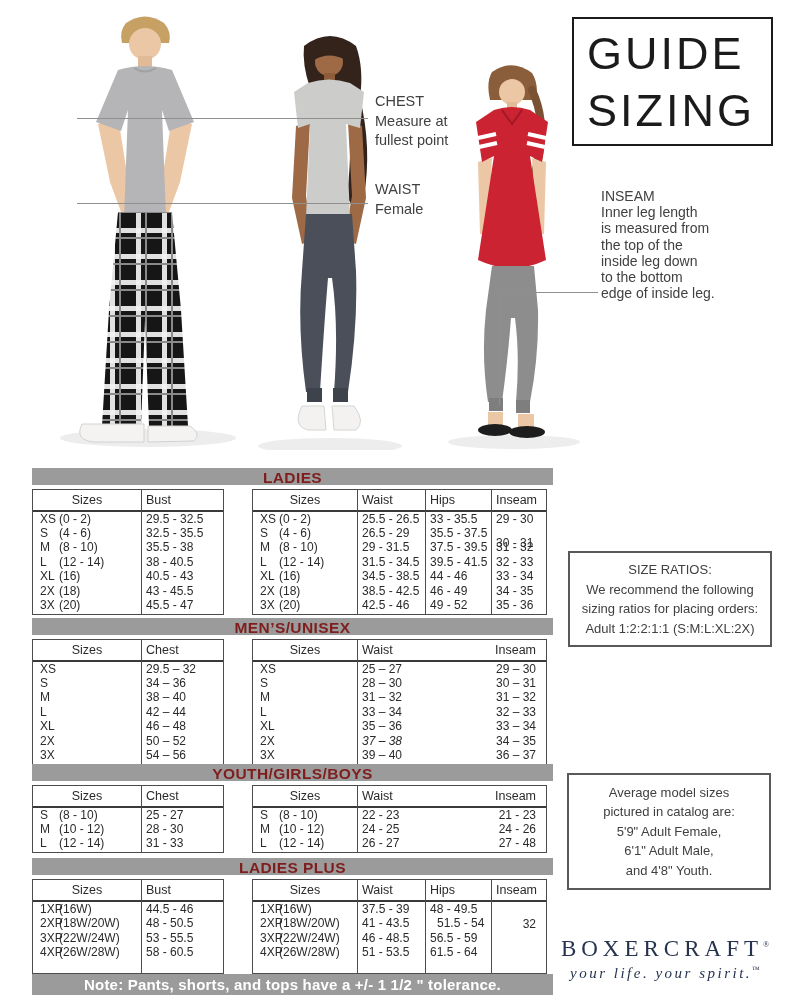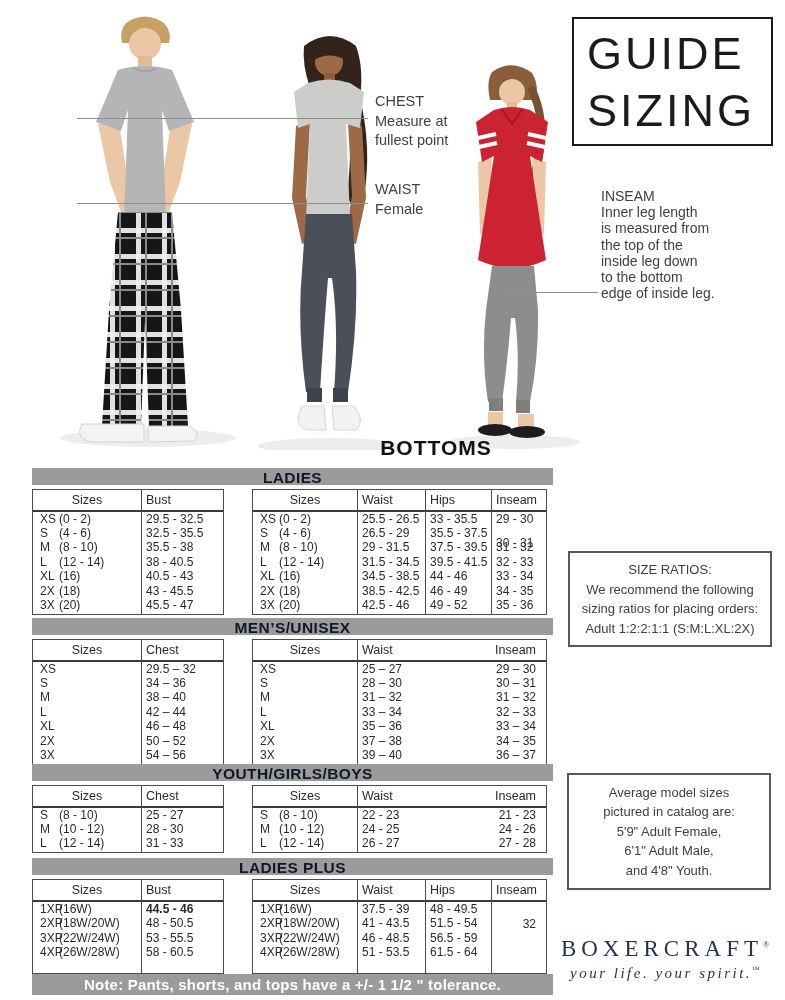--- a/index.html
+++ b/index.html
@@ -11,21 +11,21 @@
   .ann{position:absolute;font-size:14.5px;line-height:19.5px;color:#414042;}
   .ann.small{font-size:14px;line-height:16.2px;}
   .pre{white-space:pre-line;}
   
   .titlebox{position:absolute;left:572px;top:17px;width:201px;height:129px;border:2px solid #1b1b1b;
             box-sizing:border-box;padding:6px 0 0 13px;color:#1b1b1b;}
   .titlebox div{font-size:45px;line-height:57px;font-weight:200;letter-spacing:3px;}
   
   .colhead{position:absolute;font-weight:bold;font-size:21px;letter-spacing:1px;color:#111;width:200px;text-align:center;}
   
-  .band{position:absolute;left:32px;width:521px;height:17px;background:#9b9b9b;color:#0f172a;
+  .band{position:absolute;left:32px;width:521px;height:17px;background:#9b9b9b;color:#7f1d1d;
         font-weight:800;font-size:15.5px;line-height:19px;text-align:center;letter-spacing:.4px;}
   
   .tbl{position:absolute;border:1px solid #4c4c4e;background:#fff;box-sizing:content-box;}
   .vline{position:absolute;top:0;bottom:0;width:1px;background:#4c4c4e;}
   .thead{display:flex;align-items:center;height:19.5px;border-bottom:2px solid #3a3a3c;font-size:12.5px;}
   .trow{display:flex;align-items:center;font-size:12px;}
   .c{box-sizing:border-box;flex:none;white-space:nowrap;}
   .ctr{text-align:center;}
   .pl{padding-left:5px;}
   .plc{padding-left:7px;}
@@ -137,21 +137,20 @@
 inside leg down
 to the bottom
 edge of inside leg.</div>
   </div>
 
   <div class="titlebox">
     <div>GUIDE</div>
     <div>SIZING</div>
   </div>
 
-  <div class="colhead" style="left:336px;top:436px">BOTTOMS</div>
 
   <div class="sidebox" style="left:568px;top:551px;width:204px;height:96px">
     <div>SIZE RATIOS:</div>
     <div class="pre">We recommend the following
 sizing ratios for placing orders:
 Adult 1:2:2:1:1 (S:M:L:XL:2X)</div>
   </div>
   <div class="sidebox" style="left:567px;top:773px;width:204px;height:117px">
     <div class="pre">Average model sizes
 pictured in catalog are:
@@ -346,21 +345,21 @@
       </div>
       <div class="trow" style="height: 14.4px;">
         <div class="c plc" style="width: 26px;">XL</div>
         <div class="c " style="width: 78px;"></div>
         <div class="c pl" style="width: 104px;">35 – 36</div>
         <div class="c pr" style="width: 85px;">33 – 34</div>
       </div>
       <div class="trow" style="height: 14.4px;">
         <div class="c plc" style="width: 26px;">2X</div>
         <div class="c " style="width: 78px;"></div>
-        <div class="c pl" style="width: 104px;">37 – 38</div>
+        <div class="c pl" style="width: 104px; font-style: italic;">37 – 38</div>
         <div class="c pr" style="width: 85px; text-align: right;">34 – 35</div>
       </div>
       <div class="trow" style="height: 14.4px;">
         <div class="c plc" style="width: 26px;">3X</div>
         <div class="c " style="width: 78px;"></div>
         <div class="c pl" style="width: 104px;">39 – 40</div>
         <div class="c pr" style="width: 85px;">36 – 37</div>
       </div>
     </div>
     <div class="band" style="top: 764px;">YOUTH/GIRLS/BOYS</div>
@@ -402,34 +401,34 @@
       <div class="trow" style="height: 14.4px;">
         <div class="c plc" style="width: 26px;">M</div>
         <div class="c " style="width: 78px;">(10 - 12)</div>
         <div class="c pl" style="width: 104px;">24 - 25</div>
         <div class="c pr" style="width: 85px;">24 - 26</div>
       </div>
       <div class="trow" style="height: 14.4px;">
         <div class="c plc" style="width: 26px;">L</div>
         <div class="c " style="width: 78px;">(12 - 14)</div>
         <div class="c pl" style="width: 104px;">26 - 27</div>
-        <div class="c pr" style="width: 85px;">27 - 28</div>
+        <div class="c pr" style="width: 85px;">27 - 48</div>
       </div>
     </div>
     <div class="band" style="top: 858px;">LADIES PLUS</div>
     <div class="tbl" style="left: 32px; top: 879px; width: 190px; height: 93px;">
       <div class="vline" style="left: 108px;"></div>
       <div class="thead">
         <div class="c ctr" style="width: 108px;">Sizes</div>
         <div class="c pl" style="width: 82px;">Bust</div>
       </div>
       <div class="trow" style="height: 14.5px;">
         <div class="c plc" style="width: 26px;">1XP</div>
         <div class="c " style="width: 82px;">(16W)</div>
-        <div class="c pl" style="width: 82px; font-weight: bold;">44.5 - 46</div>
+        <div class="c pl" style="width: 82px;">44.5 - 46</div>
       </div>
       <div class="trow" style="height: 14.5px;">
         <div class="c plc" style="width: 26px;">2XP</div>
         <div class="c " style="width: 82px;">(18W/20W)</div>
         <div class="c pl" style="width: 82px;">48 - 50.5</div>
       </div>
       <div class="trow" style="height: 14.5px;">
         <div class="c plc" style="width: 26px;">3XP</div>
         <div class="c " style="width: 82px;">(22W/24W)</div>
         <div class="c pl" style="width: 82px;">53 - 55.5</div>
@@ -454,21 +453,21 @@
         <div class="c plc" style="width: 26px;">1XP</div>
         <div class="c " style="width: 78px;">(16W)</div>
         <div class="c pl" style="width: 68px;">37.5 - 39</div>
         <div class="c pl" style="width: 66px;">48 - 49.5</div>
         <div class="c pl" style="width: 55px;"></div>
       </div>
       <div class="trow" style="height: 14.5px;">
         <div class="c plc" style="width: 26px;">2XP</div>
         <div class="c " style="width: 78px;">(18W/20W)</div>
         <div class="c pl" style="width: 68px;">41 - 43.5</div>
-        <div class="c pl" style="width: 66px;">51.5 - 54</div>
+        <div class="c pl" style="width: 66px; margin-left: 7px;">51.5 - 54</div>
         <div class="c pl" style="width: 55px;"></div>
       </div>
       <div class="trow" style="height: 14.5px;">
         <div class="c plc" style="width: 26px;">3XP</div>
         <div class="c " style="width: 78px;">(22W/24W)</div>
         <div class="c pl" style="width: 68px;">46 - 48.5</div>
         <div class="c pl" style="width: 66px;">56.5 - 59</div>
         <div class="c pl" style="width: 55px;"></div>
       </div>
       <div class="trow" style="height: 14.5px;">

